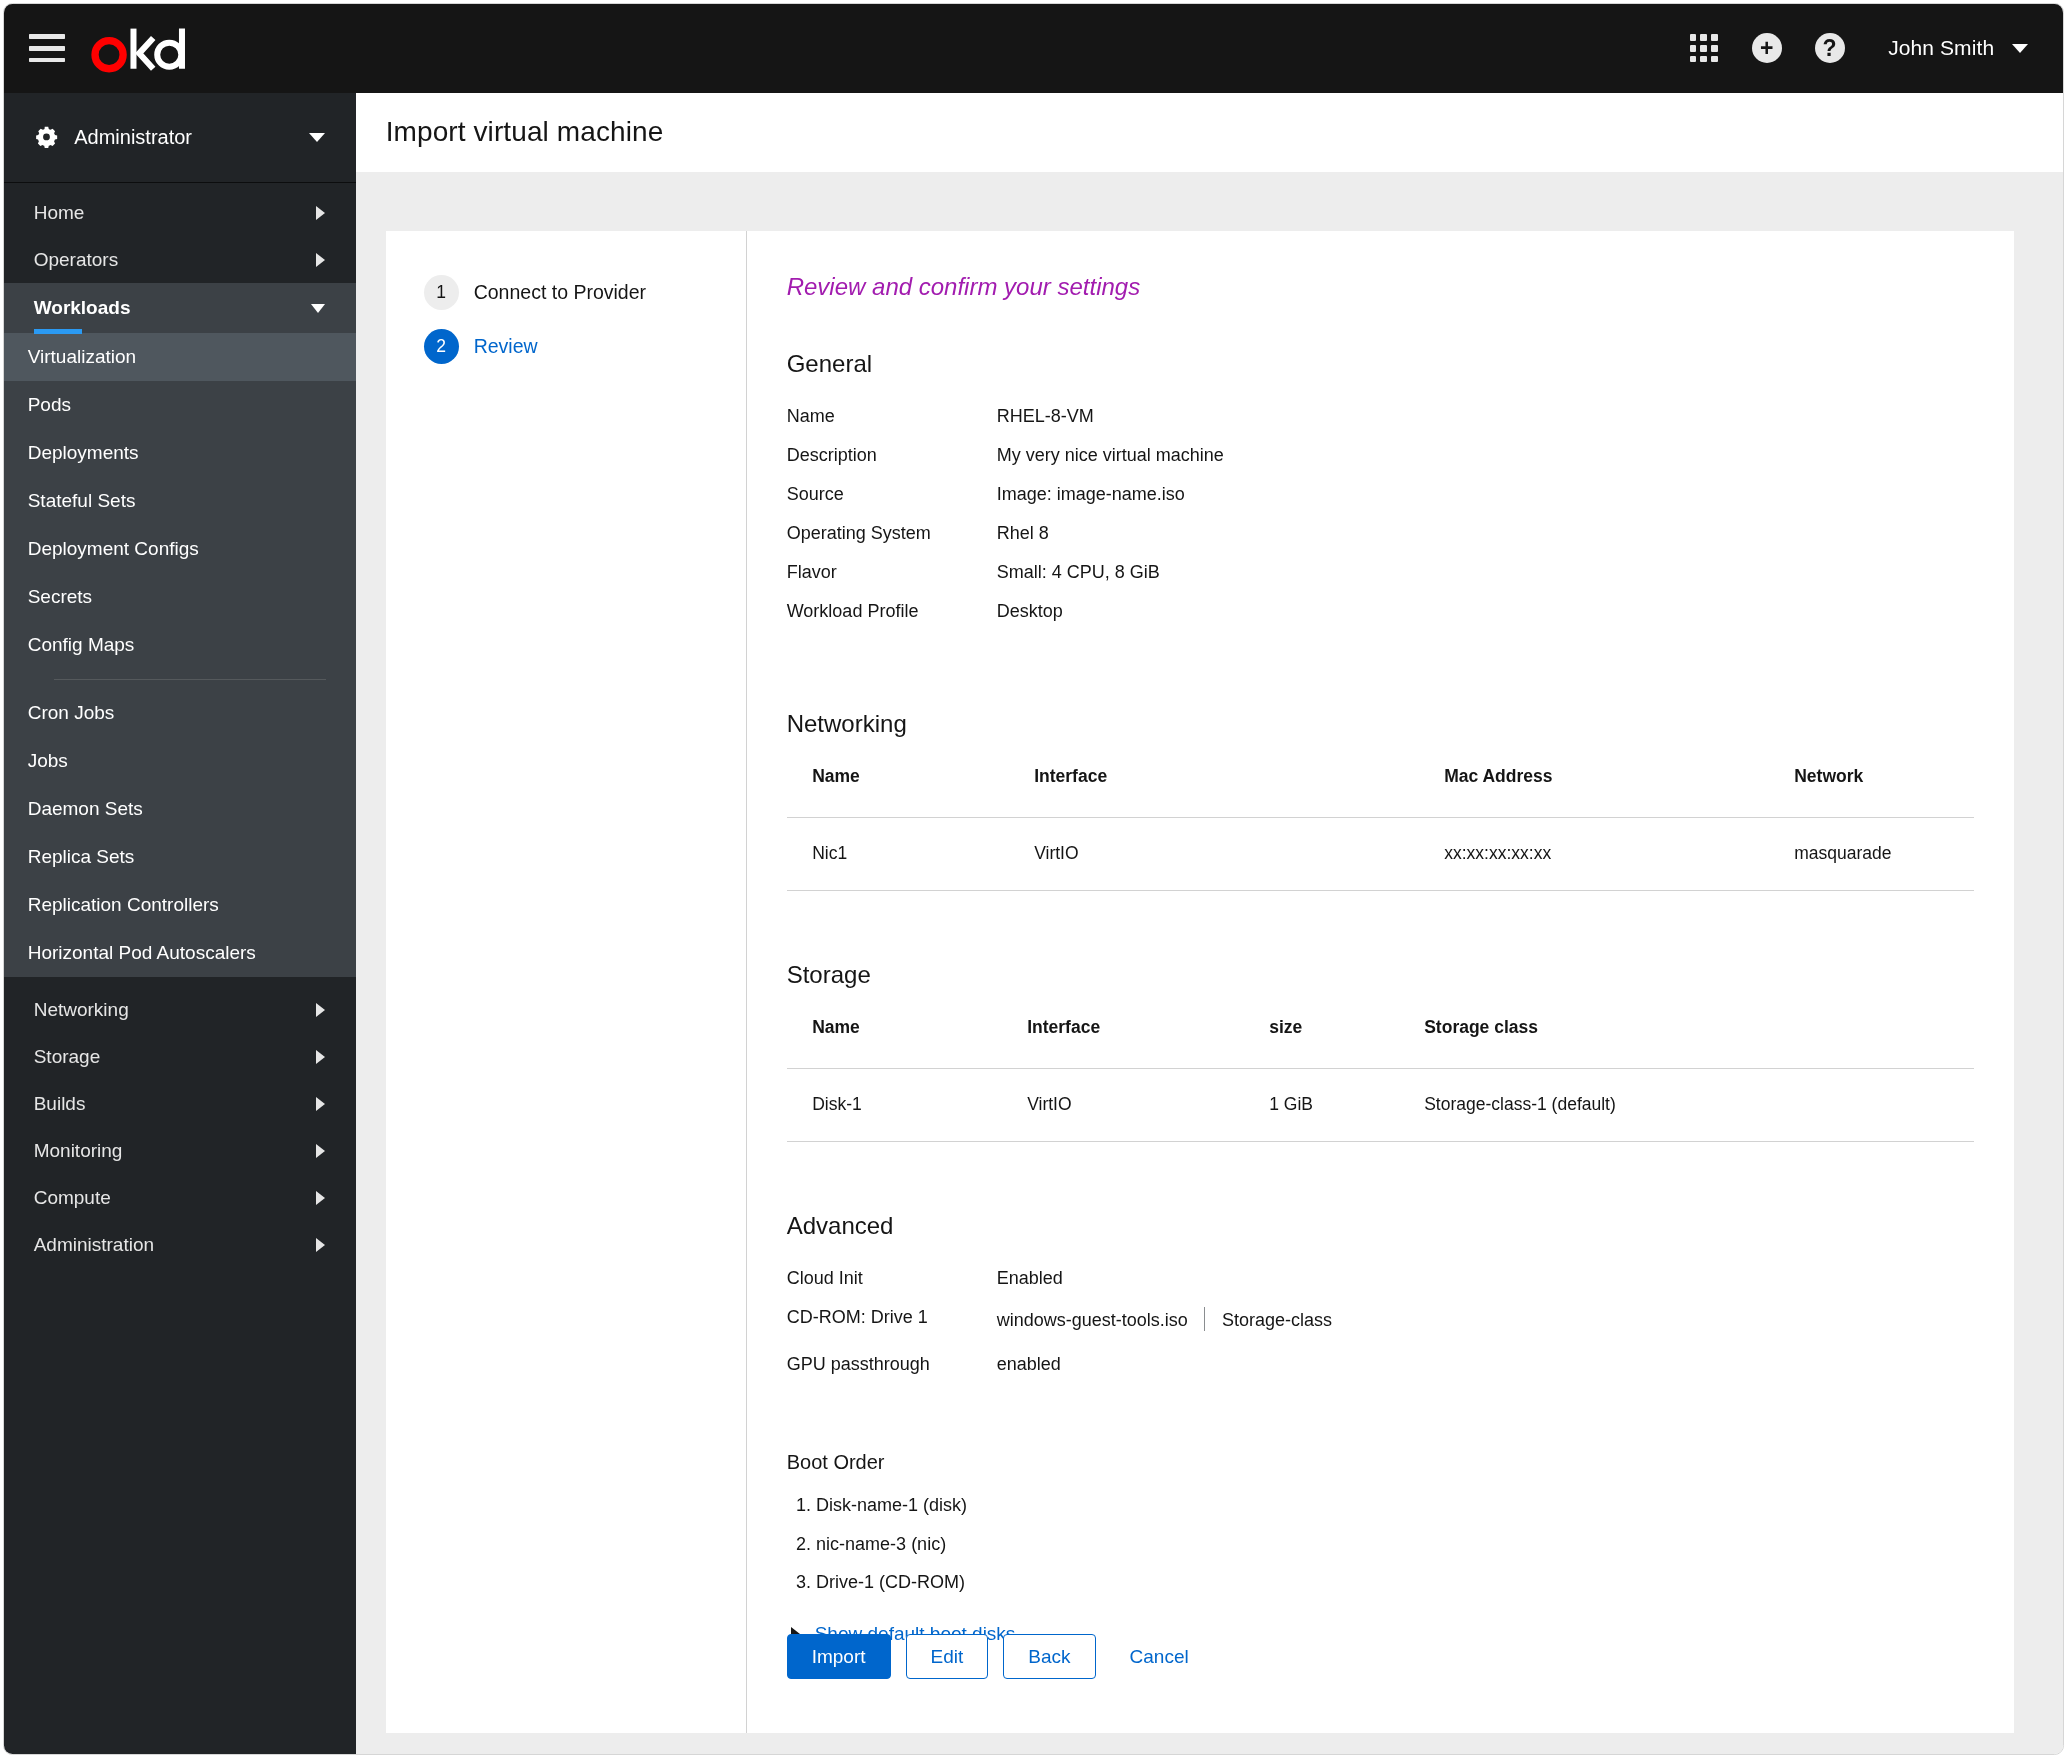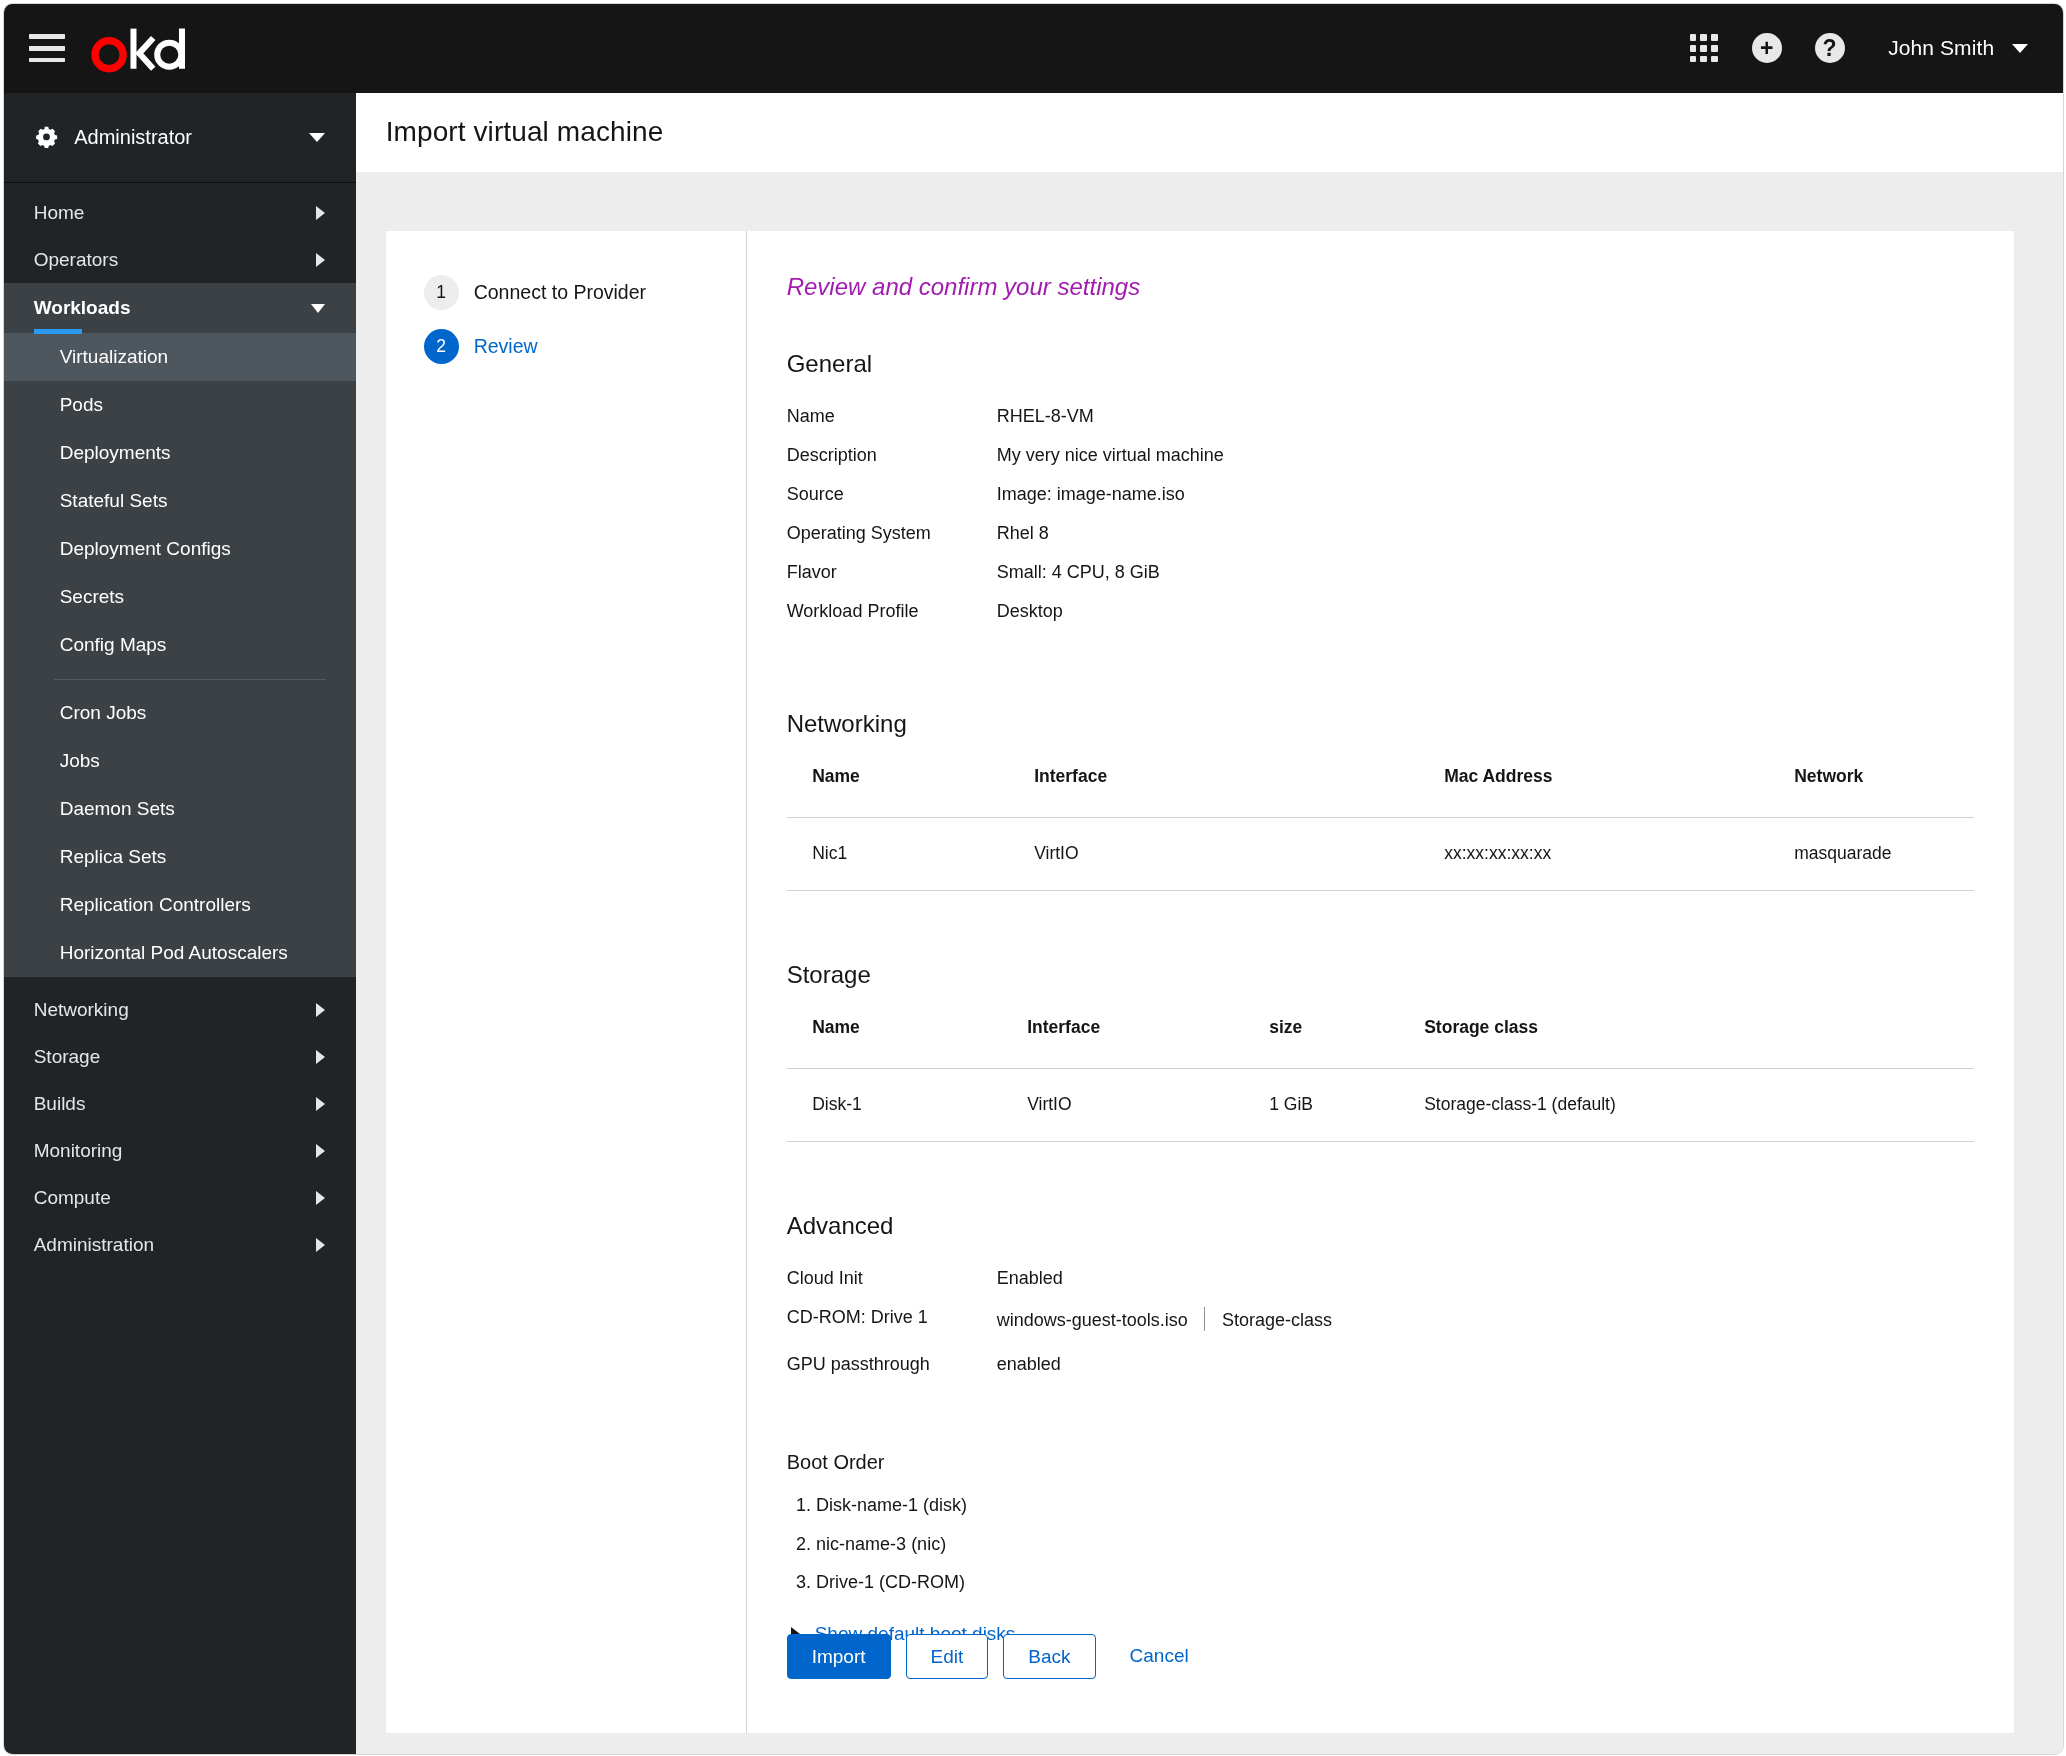--- a/index.html
+++ b/index.html
@@ -183,21 +183,21 @@
   }
   .nav-section .nav-item.section-head {
     font-weight: bold;
     color: #ffffff;
     height: 50px;
   }
   .nav-sub {
     height: 48px;
     display: flex;
     align-items: center;
-    padding-left: 56px;
+    padding-left: 24px;
     color: #ffffff;
     font-size: 19px;
     cursor: pointer;
     position: relative;
     box-sizing: border-box;
   }
   .nav-sub.active {
     background: #4f575e;
   }
   .nav-sub.active::before {
@@ -368,21 +368,21 @@
   .show-link {
     font-size: 19px;
     color: #0066cc;
   }
 
   .footer-actions {
     position: absolute;
     left: 40px;
     bottom: 54px;
     display: flex;
-    align-items: flex-start;
+    align-items: center;
     gap: 15px;
   }
   .btn {
     font-family: "Liberation Sans", sans-serif;
     font-size: 19px;
     border-radius: 4px;
     padding: 12px 24px;
     cursor: pointer;
     box-sizing: border-box;
     line-height: 1;

